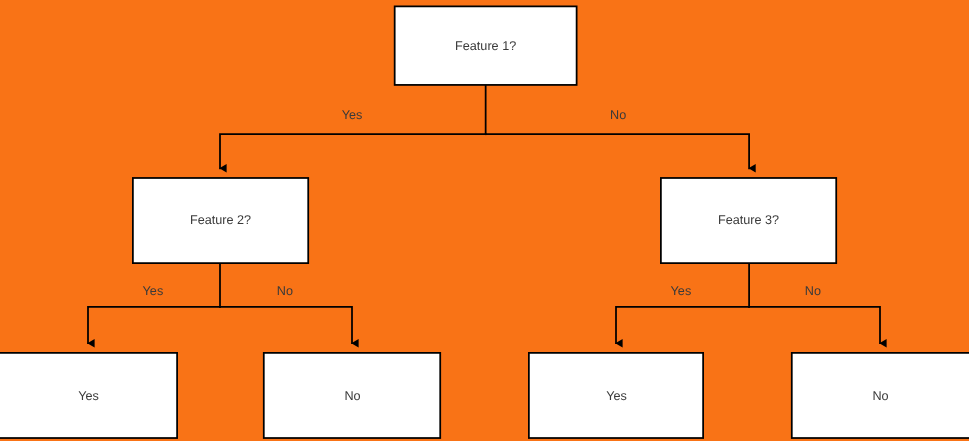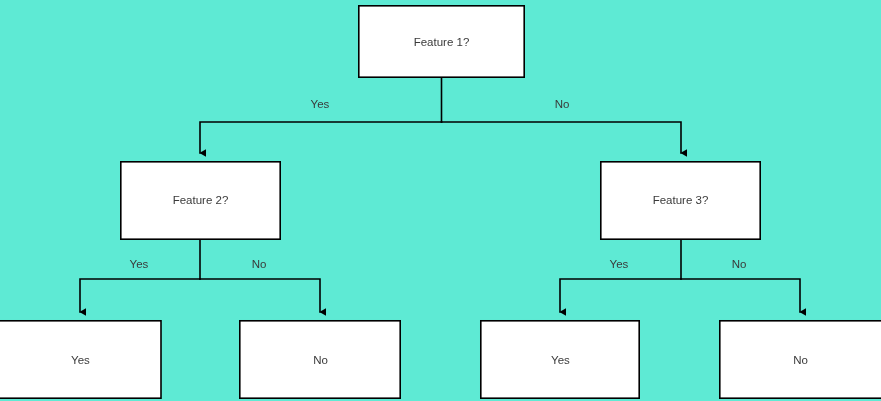--- a/index.html
+++ b/index.html
@@ -7,21 +7,21 @@
     padding: 0;
     background: #ffffff;
   }
   body {
     font-family: "Liberation Sans", sans-serif;
   }
   #canvas {
     position: relative;
     width: 881px;
     height: 401px;
-    background: #5eead4;
+    background: #f97316;
     overflow: hidden;
   }
   #diagram-svg {
     position: absolute;
     top: 0;
     left: 0;
     width: 881px;
     height: 401px;
   }
   .node-box {

